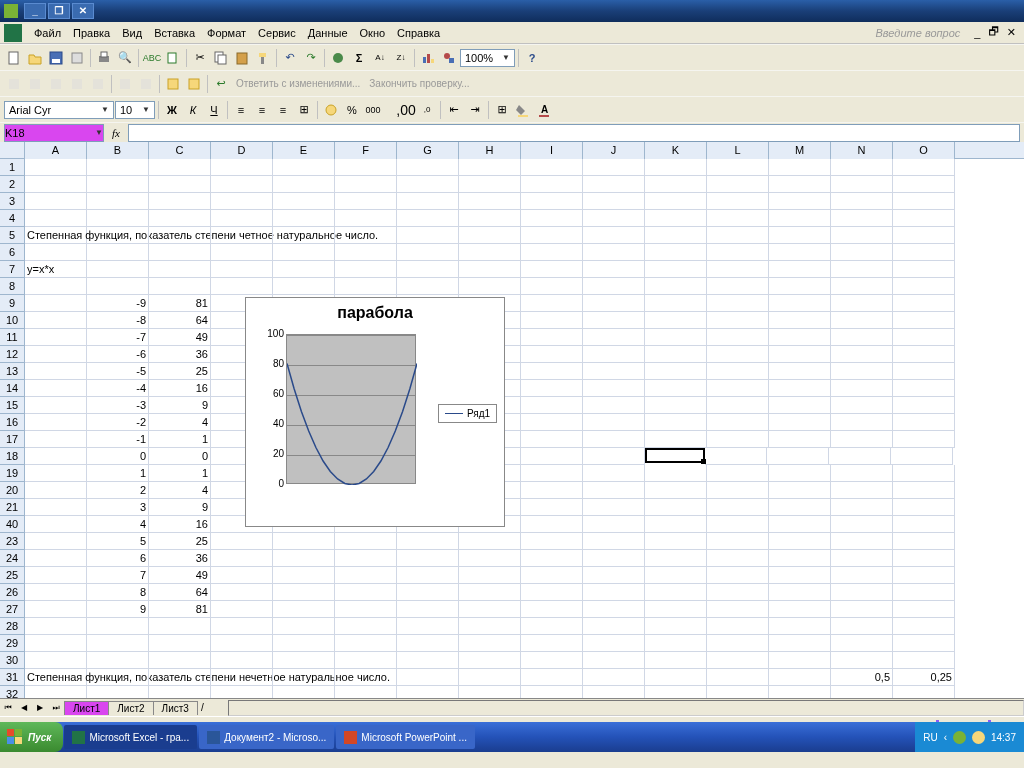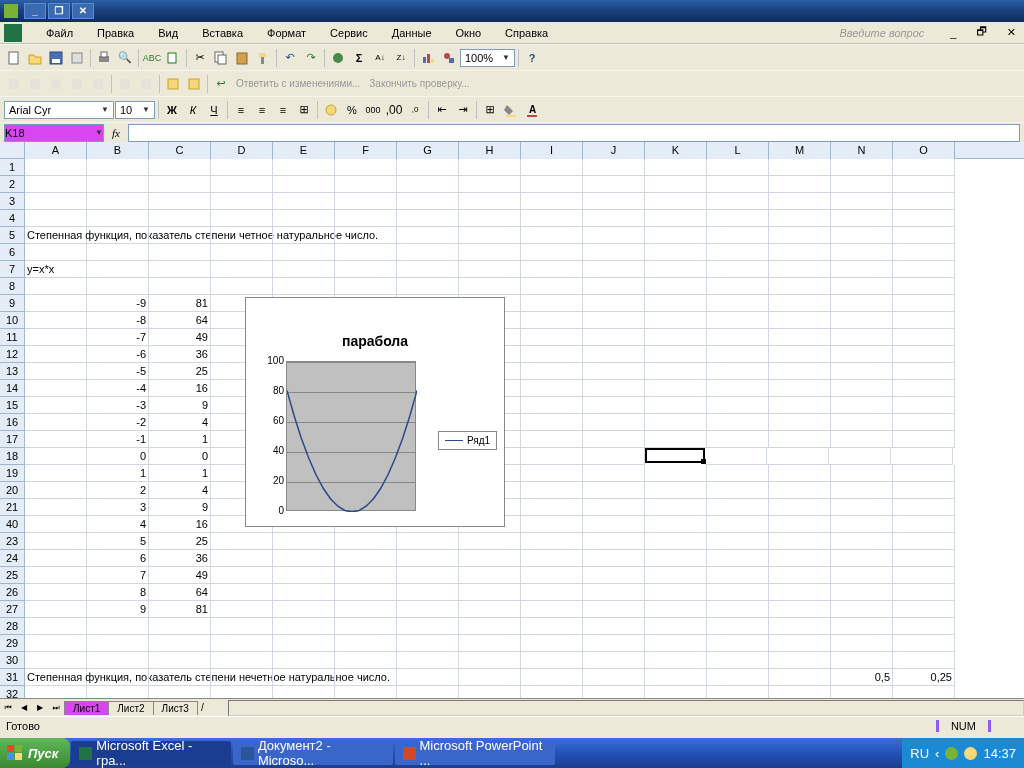--- a/index.html
+++ b/index.html
@@ -3,21 +3,21 @@
 <meta charset="utf-8">
 <style>
 * { box-sizing: border-box; margin: 0; padding: 0; }
 body { font-family: Tahoma, Arial, sans-serif; font-size: 11px; background: #ece9d8; width: 1024px; height: 768px; overflow: hidden; position: relative; }
 
 .titlebar { background: linear-gradient(to bottom, #2a5fa8 0%, #1a3f78 50%, #0f2d5c 100%); color: white; height: 22px; display: flex; align-items: center; padding: 0 4px; font-size: 11px; }
 .titlebar .icon { width: 14px; height: 14px; background: #7ab236; margin-right: 4px; }
 .titlebar .title { flex: 1; font-weight: bold; }
 .titlebar .winbtn { width: 22px; height: 16px; background: #3a6bb0; color: white; text-align: center; margin-left: 2px; border: 1px solid #5a8bd0; font-weight: bold; line-height: 13px; cursor: pointer; font-size: 10px; }
 
-.menubar { background: #ece9d8; height: 22px; display: flex; align-items: center; padding: 0 4px; border-bottom: 1px solid #c0c0c0; gap: 12px; }
+.menubar { background: #ece9d8; height: 22px; display: flex; align-items: center; padding: 0 4px; border-bottom: 1px solid #c0c0c0; }
 .menubar .excicon { width: 18px; height: 18px; background: #217346; margin-right: 6px; }
 .menubar .item { padding: 2px 6px; cursor: pointer; }
 .menubar .spacer { flex: 1; }
 .menubar .help { color: #999; font-style: italic; padding-right: 10px; }
 .menubar .wclose { padding: 0 4px; cursor: pointer; }
 
 .toolbar { background: #ece9d8; height: 26px; display: flex; align-items: center; padding: 1px 4px; border-top: 1px solid #f5f5f0; gap: 1px; }
 .tbtn { width: 20px; height: 20px; display: inline-flex; align-items: center; justify-content: center; cursor: pointer; border: 1px solid transparent; }
 .sep { width: 1px; height: 18px; background: #c0c0c0; margin: 0 2px; }
 .tbtext { color: #999; padding: 0 4px; font-size: 10px; }
@@ -35,40 +35,40 @@
 .corner { width: 25px; height: 17px; background: #e4ecf7; border-right: 1px solid #9eb6ce; border-bottom: 1px solid #9eb6ce; }
 .colh { width: 62px; height: 17px; text-align: center; border-right: 1px solid #9eb6ce; line-height: 17px; font-size: 11px; background: #e4ecf7; }
 .row { display: flex; height: 17px; }
 .rowh { width: 25px; height: 17px; text-align: center; background: #e4ecf7; border-right: 1px solid #9eb6ce; border-bottom: 1px solid #9eb6ce; line-height: 17px; font-size: 11px; }
 .cell { width: 62px; height: 17px; border-right: 1px solid #d0d7e5; border-bottom: 1px solid #d0d7e5; padding: 0 2px; line-height: 16px; font-size: 11px; overflow: visible; white-space: nowrap; }
 .cell.r { text-align: right; }
 .cell.selected { border: 2px solid black; width: 60px; height: 15px; position: relative; }
 .selhandle { position: absolute; right: -3px; bottom: -3px; width: 5px; height: 5px; background: black; }
 
 .chart { position: absolute; top: 155px; left: 245px; width: 260px; height: 230px; background: white; border: 1px solid #888; }
-.chart-title { text-align: center; font-weight: bold; font-size: 14px; padding: 6px 0 2px; margin-top: 29px; }
+.chart-title { text-align: center; font-weight: bold; font-size: 16px; padding: 6px 0 2px; }
 .chart-body { display: flex; height: 190px; }
 .plot { position: relative; width: 180px; height: 170px; margin-left: 10px; }
 .plotarea { position: absolute; left: 30px; top: 10px; width: 130px; height: 150px; background: #c0c0c0; border: 1px solid #888; }
 .ylabel { position: absolute; left: 0; width: 28px; text-align: right; font-size: 10px; }
 .gridline { position: absolute; left: 0; width: 100%; height: 1px; background: #888; }
 .legend { border: 1px solid #888; padding: 3px 6px; font-size: 10px; height: fit-content; margin-top: 80px; margin-left: 2px; display: flex; align-items: center; gap: 4px; }
 .legline { width: 18px; height: 1px; background: #2a4a8a; }
 
 .sheet-tabs { height: 18px; display: flex; align-items: center; background: #ece9d8; border-top: 1px solid #888; font-size: 10px; }
 .navbtn { width: 16px; height: 16px; display: flex; align-items: center; justify-content: center; cursor: pointer; font-size: 8px; }
 .tab { padding: 1px 8px; border: 1px solid #888; background: #ece9d8; cursor: pointer; border-bottom: none; margin-right: -1px; }
 .tab.active { background: #d946ef; font-weight: normal; }
 .hscroll { flex: 1; height: 16px; background: #ece9d8; margin-left: 20px; border: 1px inset #ccc; }
 
 .statusbar { height: 18px; background: #ece9d8; display: flex; align-items: center; padding: 0 6px; border-top: 1px solid #fff; font-size: 11px; }
 .statusbar .spacer { flex: 1; }
 .statusbar .sb-item { padding: 0 12px; border-left: 3px solid #8b5cf6; }
 
-.taskbar { position: absolute; bottom: 0; left: 0; right: 0; height: 30px; background: linear-gradient(to bottom, #3a6fd8 0%, #2452b8 50%, #1a3d8f 100%); display: flex; align-items: center; color: white; font-size: 13px; }
+.taskbar { position: absolute; bottom: 16px; left: 0; right: 0; height: 30px; background: linear-gradient(to bottom, #3a6fd8 0%, #2452b8 50%, #1a3d8f 100%); display: flex; align-items: center; color: white; font-size: 10px; }
 .startbtn { background: linear-gradient(to bottom, #5fb85a 0%, #3a8a2f 100%); height: 30px; padding: 0 12px 0 6px; font-weight: bold; font-style: italic; display: flex; align-items: center; border-radius: 0 8px 8px 0; }
 .taskitem { background: #3966c8; height: 24px; margin: 0 1px; padding: 0 8px; display: flex; align-items: center; gap: 4px; border-radius: 2px; max-width: 160px; }
 .taskitem.active { background: #1a3d8f; }
 .tray { margin-left: auto; background: #1a8ad4; height: 30px; padding: 0 8px; display: flex; align-items: center; gap: 6px; }
 .tinyicon { width: 13px; height: 13px; display: inline-block; }
 
 svg { display: block; }
 </style>
 </head>
 <body>
@@ -261,21 +261,21 @@
   <span class="tbtn">≡</span>
   <span class="tbtn">⊞</span>
   <span class="sep"></span>
   <span class="tbtn">
       <svg width="14" height="14">
         <circle cx="7" cy="7" r="5" fill="#f6d77a" stroke="#c9a227"></circle>
       </svg>
     </span>
   <span class="tbtn">%</span>
   <span class="tbtn" style="font-size:9px;">000</span>
-  <span class="tbtn" style="font-size:12px;">,00</span>
+  <span class="tbtn" style="font-size:14px;margin-left:12px;">,00</span>
   <span class="tbtn" style="font-size:8px;">,0</span>
   <span class="sep"></span>
   <span class="tbtn">⇤</span>
   <span class="tbtn">⇥</span>
   <span class="sep"></span>
   <span class="tbtn">⊞</span>
   <span class="tbtn">
       <svg width="14" height="14">
         <path d="M3 2l6 6-4 4-5-5z" fill="#888"></path>
         <rect x="2" y="12" width="10" height="2" fill="#f6d77a"></rect>

